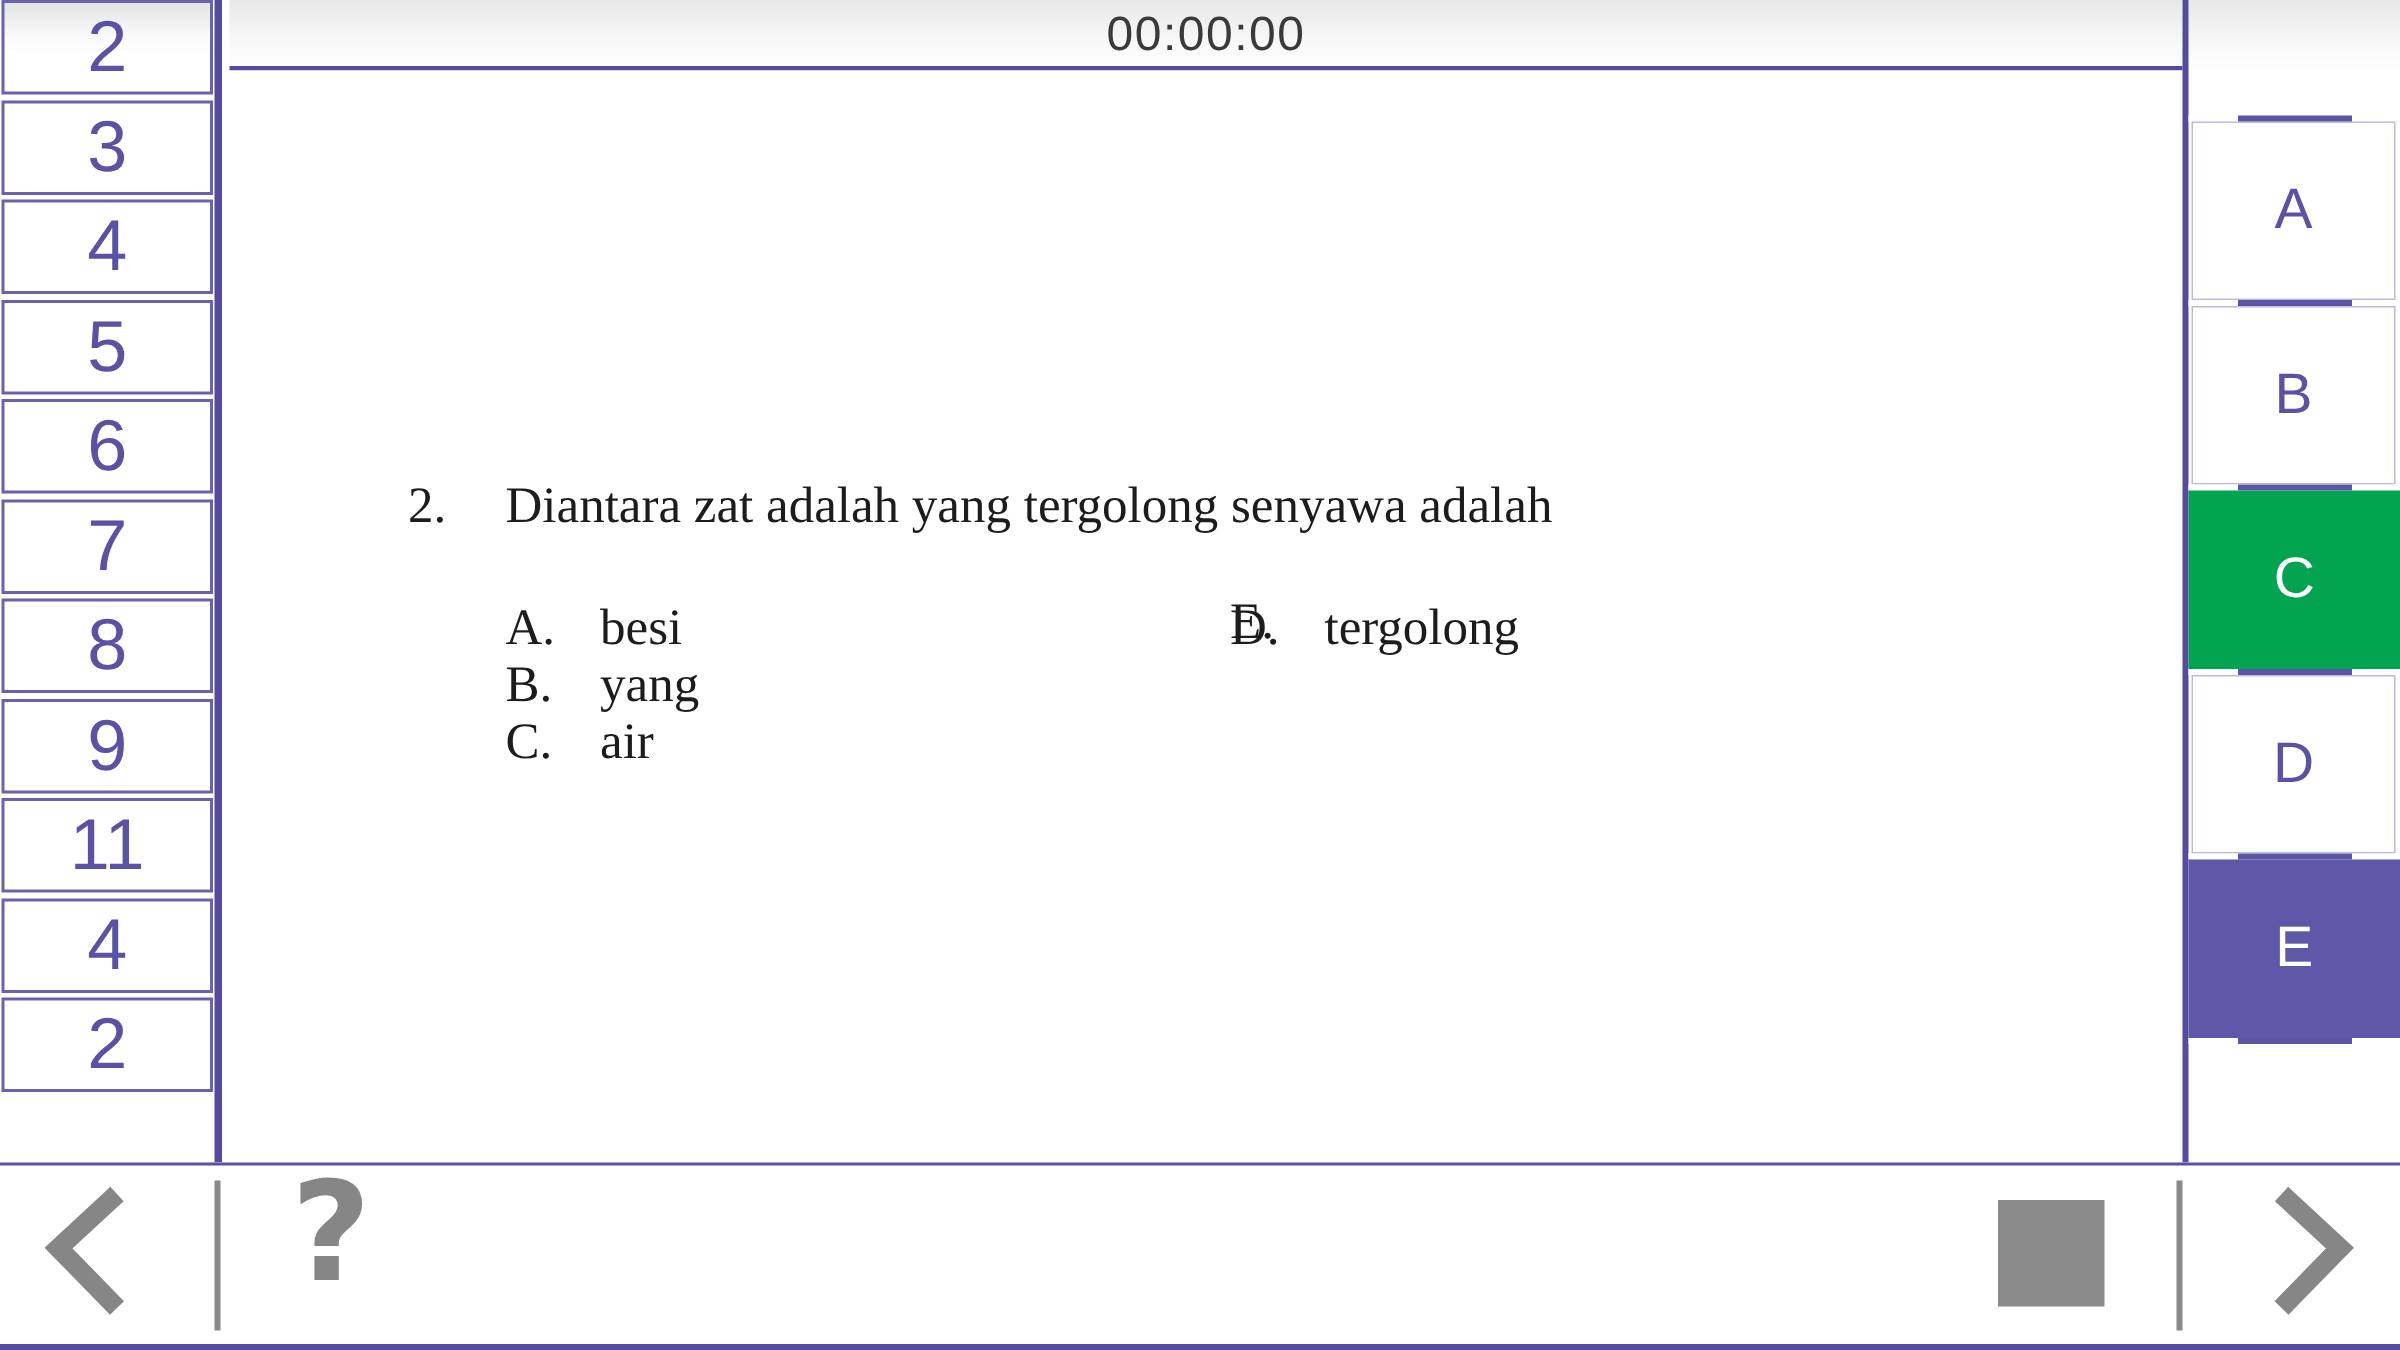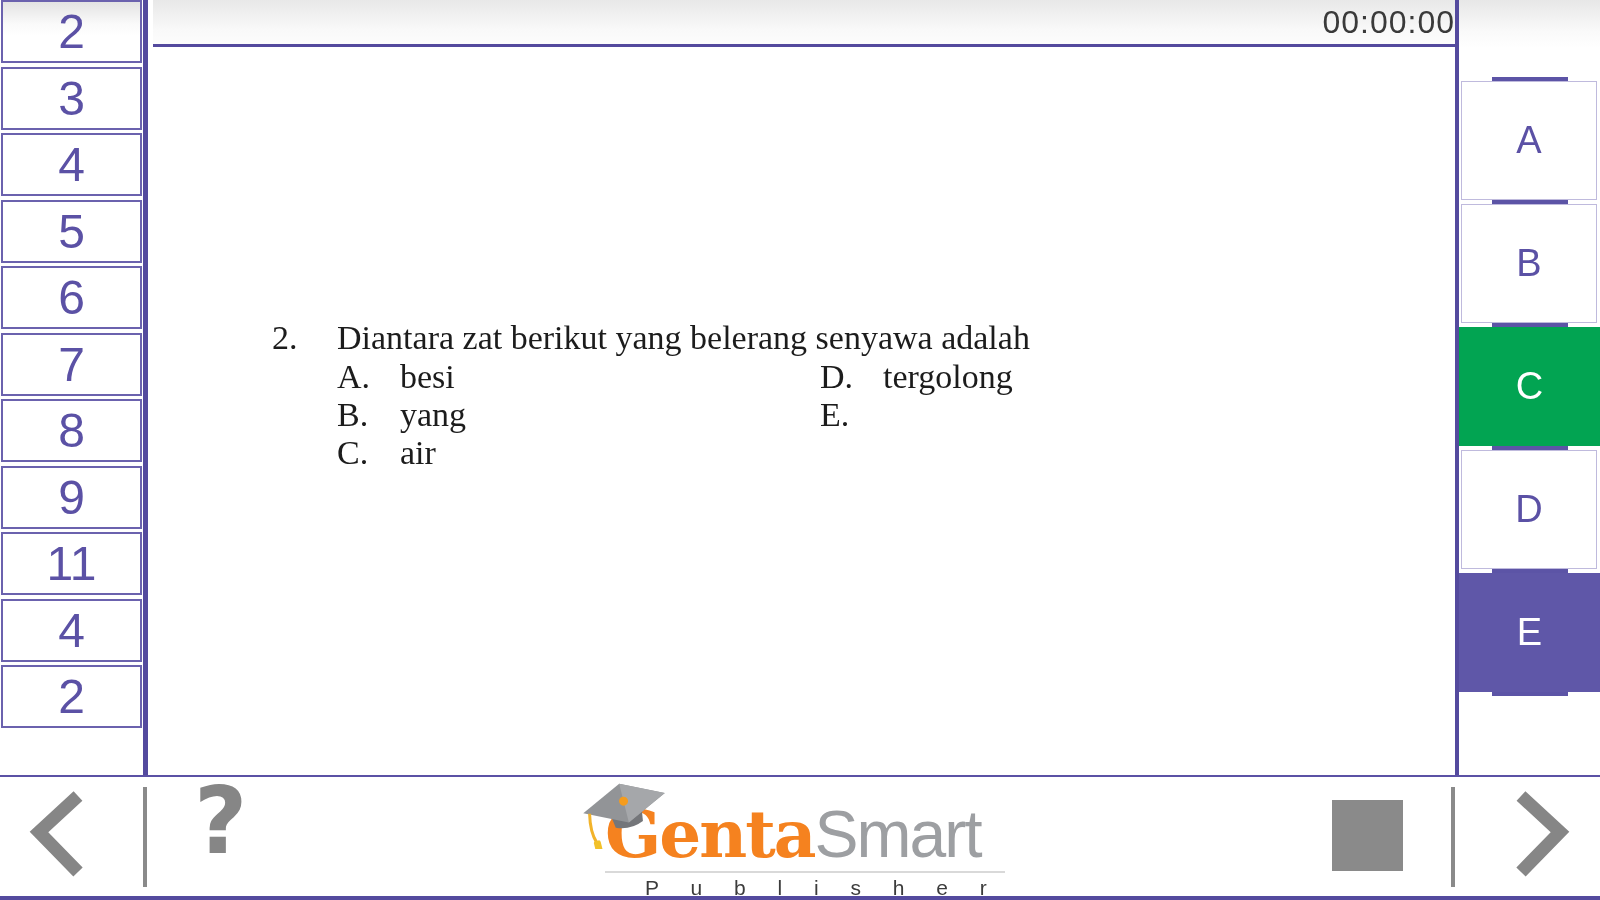--- a/index.html
+++ b/index.html
@@ -12,32 +12,32 @@
     border-right:5px solid #544a9e;overflow:hidden;}
   .sq{height:63px;margin:0 1px 3.5px 1px;border:2px solid #6b62ae;background:#ffffff;
     display:flex;align-items:center;justify-content:center;
     font-size:48px;color:#5b51a5;cursor:pointer;}
   .sq:first-child{background:linear-gradient(180deg,#e3e3e3 0,#fafafa 22px,#ffffff 34px);}
 
   
   #main{position:absolute;left:153px;right:145px;top:0;bottom:125px;background:#ffffff;}
   #timerbar{height:47px;border-bottom:3px solid #544a9e;
     background:linear-gradient(180deg,#e8e8e8 0,#f9f9f9 30px,#fdfdfd 47px);
-    display:flex;align-items:center;justify-content:flex-end;}
+    display:flex;align-items:center;justify-content:center;}
   #timer{font-size:32px;color:#3a3a3a;letter-spacing:1px;}
   #content{position:relative;width:100%;height:calc(100% - 50px);background:#ffffff;}
 
   .question{position:absolute;left:119px;top:272px;display:flex;
     font-family:"Liberation Serif",serif;color:#1c1c1c;}
   .qnum{width:65px;font-size:34px;line-height:38px;}
   .qtext{font-size:34px;line-height:38px;white-space:nowrap;}
   .options{margin-top:1px;display:grid;grid-template-columns:483px auto;grid-auto-rows:38px;}
   .option{display:flex;align-items:baseline;font-size:34px;line-height:38px;}
   .olabel{display:inline-block;width:63px;}
-  .otext{white-space:nowrap;}
+  .otext{white-space:nowrap;margin-top:42px;}
 
   
   #answers{position:absolute;right:0;top:0;width:145px;bottom:125px;
     border-left:4px solid #544a9e;
     background:linear-gradient(180deg,#e7e7e7 0,#fafafa 32px,#ffffff 48px);}
   #choices{position:absolute;top:77px;left:0;right:0;}
   .ans-gap{height:4px;background:#ffffff;display:flex;justify-content:center;}
   .ans-dash{width:76px;height:4px;background:#5c54a6;}
   .ans-btn{height:119px;display:flex;align-items:center;justify-content:center;
     font-size:38px;color:#5b51a5;background:#ffffff;
@@ -90,21 +90,21 @@
     </aside>
 
   <div id="main">
     <div id="timerbar">
       <span id="timer">00:00:00</span>
     </div>
     <div id="content">
       <div class="question">
         <span class="qnum">2.</span>
         <div>
-          <div class="qtext">Diantara zat berikut yang belerang senyawa adalah</div>
+          <div class="qtext">Diantara zat adalah yang tergolong senyawa adalah</div>
           <div class="options">
             <div class="option">
               <span class="olabel">A.</span>
               <span class="otext">besi</span>
             </div>
             <div class="option">
               <span class="olabel">D.</span>
               <span class="otext">tergolong</span>
             </div>
             <div class="option">
@@ -155,38 +155,20 @@
 
   <footer id="bottombar">
     <svg id="prev" class="chev" width="66" height="88" viewBox="0 0 66 88">
       <polyline points="53,6 14,42 53,82" fill="none" stroke="#868686" stroke-width="13"></polyline>
     </svg>
 
     <div id="bdiv1" class="bdiv"></div>
 
     <div id="help">?</div>
 
-    <div id="logo">
-      <svg id="capicon" width="92" height="72" viewBox="0 0 92 72">
-        <g transform="rotate(-14 46 30)">
-          <path d="M30 34 L62 34 L60 48 Q46 54 32 48 Z" fill="#74767a"></path>
-          <polygon points="46,6 88,26 46,46 4,26" fill="#929497"></polygon>
-          <polygon points="46,6 88,26 46,46" fill="#a5a7aa"></polygon>
-          <path d="M10 28 Q6 46 10 58" fill="none" stroke="#f2b32a" stroke-width="3"></path>
-          <rect x="7" y="56" width="7" height="12" rx="2" fill="#f2c12a"></rect>
-          <circle cx="46" cy="24" r="4.5" fill="#f59c1d"></circle>
-        </g>
-      </svg>
-      <div class="logo-row">
-        <span class="genta">Genta</span>
-          <span class="smart">Smart</span>
-      </div>
-      <div class="logo-line"></div>
-      <div class="publisher">P u b l i s h e r</div>
-    </div>
 
     <div id="stopsq"></div>
 
     <div id="bdiv2" class="bdiv"></div>
 
     <svg id="next" class="chev" width="66" height="88" viewBox="0 0 66 88">
       <polyline points="13,6 52,42 13,82" fill="none" stroke="#868686" stroke-width="13"></polyline>
     </svg>
 
     <div id="bottomstrip"></div>

